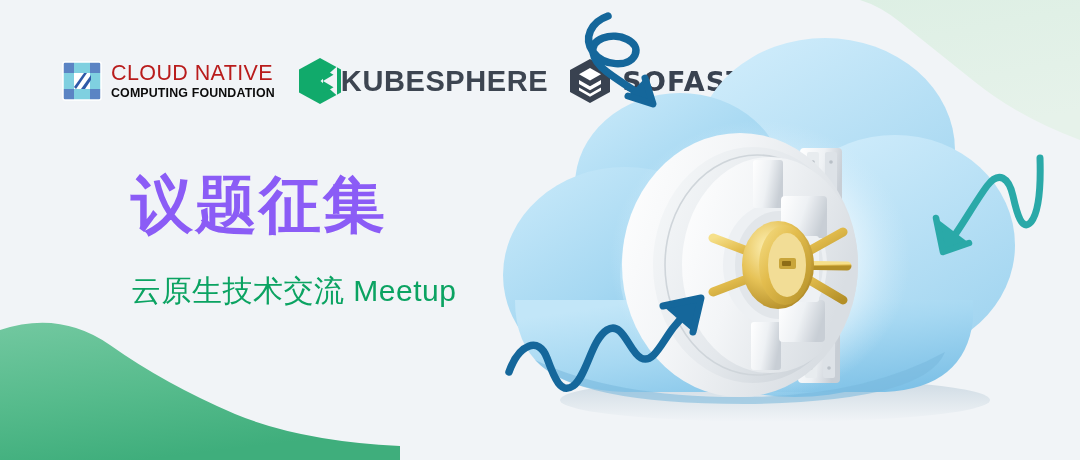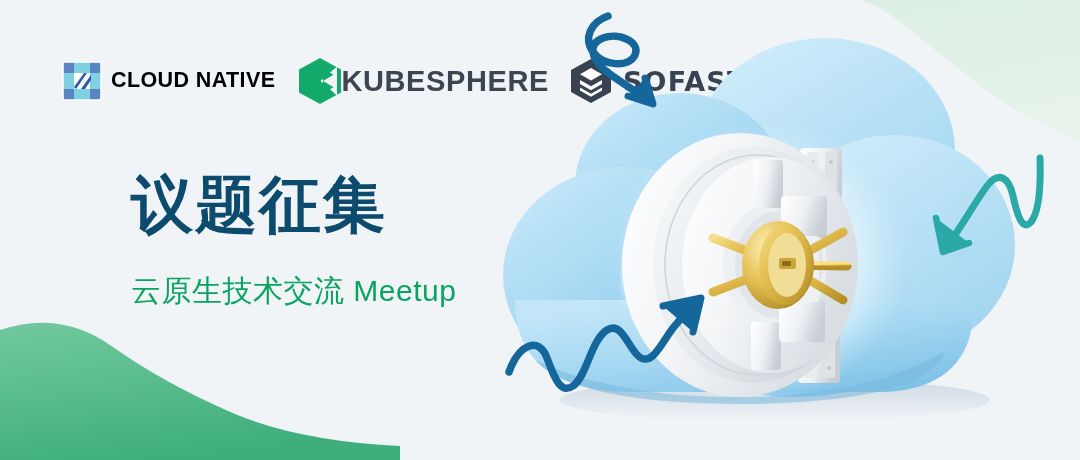--- a/index.html
+++ b/index.html
@@ -46,23 +46,23 @@
   .logo-mark { flex: 0 0 auto; display: block; }
 
   .cncf-text {
     display: flex;
     flex-direction: column;
     justify-content: center;
     line-height: 1;
   }
   .cncf-line1 {
     font-size: 21.5px;
-    font-weight: 700;
+    font-weight: 400;
     letter-spacing: 0.4px;
-    color: #000000;
+    color: #b91c1c;
     white-space: nowrap;
   }
   .cncf-line2 {
     font-size: 12.4px;
     font-weight: 700;
     letter-spacing: 0.15px;
     color: #0b0b0b;
     margin-top: 3px;
     white-space: nowrap;
   }
@@ -95,21 +95,21 @@
   }
 
   
   .headline {
     position: absolute;
     left: 131px;
     top: 174px;
     font-size: 62px;
     font-weight: 700;
     letter-spacing: 2px;
-    color: #0c4a6e;
+    color: #8b5cf6;
     line-height: 1;
     white-space: nowrap;
   }
   .sub {
     position: absolute;
     left: 131px;
     font-size: 30px;
     font-weight: 500;
     letter-spacing: 0.5px;
     color: #0ba362;
@@ -168,20 +168,21 @@
         <rect x="28" y="12" width="11" height="16" fill="#7fd0e0"></rect>
 
         <rect x="12" y="12" width="16" height="16" fill="#ffffff"></rect>
 
         <path d="M12,26 L22,12 L25,12 L14,28 Z" fill="#2f5aa8"></path>
         <path d="M19,28 L29,14 L29,19 L23,28 Z" fill="#2f5aa8"></path>
         <rect x="1" y="1" width="38" height="38" rx="2" fill="none" stroke="#ffffff" stroke-width="1.5"></rect>
       </svg>
       <div class="cncf-text">
         <div class="cncf-line1">CLOUD NATIVE</div>
+        <div class="cncf-line2">COMPUTING FOUNDATION</div>
       </div>
     </div>
 
     <div class="logo-block logo-ks">
       <svg class="logo-mark" width="42" height="46" viewBox="0 0 42 46" xmlns="http://www.w3.org/2000/svg">
         <path d="M21,0 L42,11.5 L42,34.5 L21,46 L0,34.5 L0,11.5 Z" fill="#11aa6b"></path>
         <path d="M21.5,23 L38,8.5 L38,37.5 Z" fill="#f1f4f7"></path>
         <path d="M24,10.5 L34.5,16.8 L24,23 Z" fill="#11aa6b"></path>
         <path d="M24,23 L34.5,29.2 L24,35.5 Z" fill="#11aa6b"></path>
       </svg>

